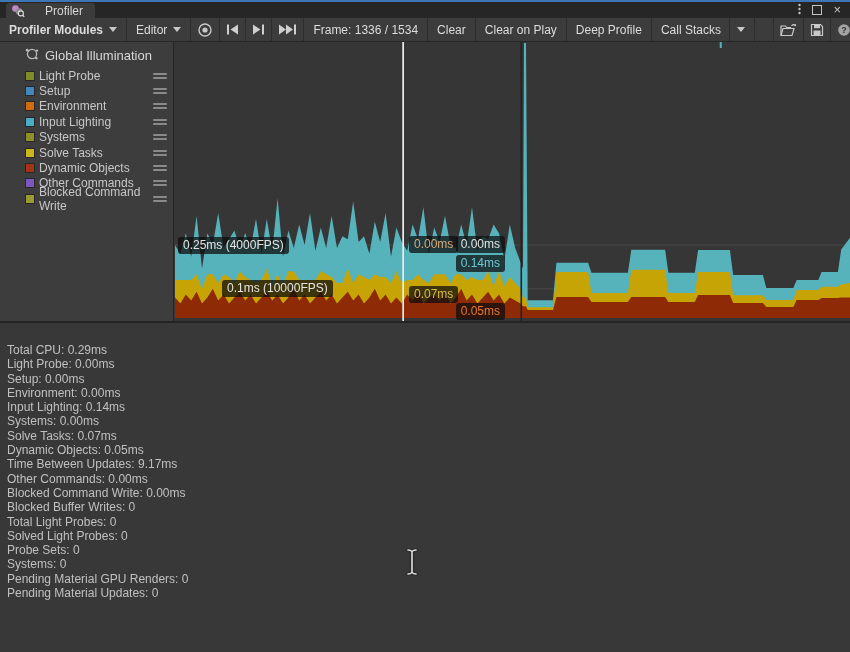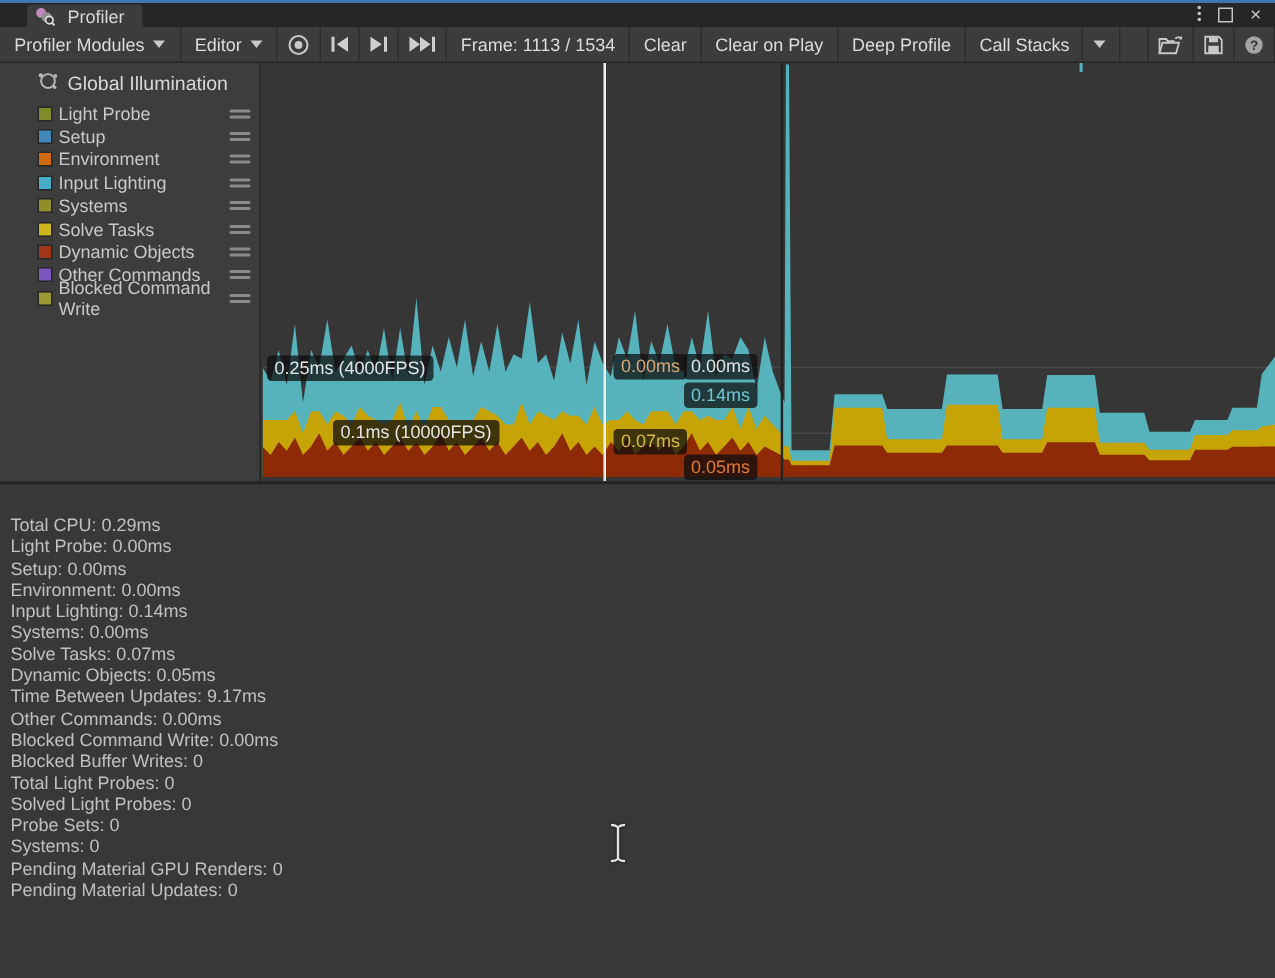--- a/index.html
+++ b/index.html
@@ -1,34 +1,34 @@
 <!DOCTYPE html>
 <html><head>
 <meta charset="utf-8">
 <style>
   html,body{margin:0;padding:0;background:#2a2a2a;}
   .window{position:relative;width:850px;height:652px;overflow:hidden;background:#383838;
           font-family:"Liberation Sans",sans-serif;font-size:12px;color:#cfcfcf;}
   
   .topline{position:absolute;top:0;left:0;right:0;height:2px;background:#3c76b4;}
   .titlebar{position:absolute;top:2px;left:0;right:0;height:16px;background:#262626;display:flex;align-items:flex-end;}
-  .tab{height:15px;background:#3c3c3c;border-radius:3px 3px 0 0;display:flex;align-items:center;gap:8px;
-       padding:0 12px 0 5px;margin-left:18px;color:#d6d6d6;}
+  .tab{height:15px;background:#3c3c3c;border-radius:3px 3px 0 0;display:flex;align-items:center;gap:20px;
+       padding:0 12px 0 5px;margin-left:6px;color:#d6d6d6;}
   .tab svg{display:block;}
   .win-controls{margin-left:auto;display:flex;align-items:center;gap:11px;padding-right:9px;height:100%;color:#c4c4c4;}
   .wc-box{width:8px;height:8px;border:1px solid #c4c4c4;display:inline-block;}
   .wc-x{font-size:13px;line-height:10px;}
   
   .toolbar{position:absolute;top:18px;left:0;right:0;height:23px;background:#3c3c3c;border-bottom:1px solid #262626;
            display:flex;align-items:stretch;color:#dcdcdc;}
   .tb{display:flex;align-items:center;border-right:1px solid #2d2d2d;padding:0 9px;white-space:nowrap;}
   .tb.icon-btn{padding:0 6px;}
   .tb-spacer{flex:1;border-right:none;}
   .arrow-down{width:0;height:0;border-left:4px solid transparent;border-right:4px solid transparent;border-top:5px solid #c8c8c8;display:inline-block;margin-left:6px;}
-  .modules{width:170px;box-sizing:border-box;justify-content:center;}
+  .modules{width:170px;box-sizing:border-box;justify-content:center;font-weight:bold;}
   .cs-split{align-self:stretch;display:flex;align-items:center;border-left:1px solid #2d2d2d;margin-left:8px;padding-left:7px;}
   .right-icons{display:flex;align-items:stretch;}
   
   .content{position:absolute;top:42px;left:0;width:850px;height:279px;}
   .sidebar{position:absolute;top:0;left:0;width:174px;height:279px;background:#3d3d3d;border-right:1px solid #242424;box-sizing:border-box;padding-left:20px;}
   .module-header{display:flex;align-items:center;gap:6px;padding:5px 6px 4px 5px;font-size:13px;color:#d8d8d8;}
   .lrow{display:flex;align-items:center;height:15.4px;padding-left:6px;gap:5px;color:#c8c8c8;}
   .sq{width:8px;height:8px;flex:0 0 8px;outline:1px solid rgba(0,0,0,.35);}
   .handle{margin-left:auto;margin-right:6px;display:flex;flex-direction:column;gap:2px;}
   .handle i{display:block;width:14px;height:2px;background:#8a8a8a;border-radius:1px;}
@@ -107,21 +107,21 @@
         <rect x="10" y="0.5" width="2" height="10" fill="#cfcfcf"></rect>
       </svg>
     </div>
     <div class="tb icon-btn">
       <svg width="19" height="11" viewBox="0 0 19 11">
         <path d="M1,0.5 L1,10.5 L8,5.5 Z" fill="#cfcfcf"></path>
         <path d="M8,0.5 L8,10.5 L15,5.5 Z" fill="#cfcfcf"></path>
         <rect x="16" y="0.5" width="2" height="10" fill="#cfcfcf"></rect>
       </svg>
     </div>
-    <div class="tb">Frame: 1113 / 1534</div>
+    <div class="tb">Frame: 1336 / 1534</div>
     <div class="tb">Clear</div>
     <div class="tb">Clear on Play</div>
     <div class="tb">Deep Profile</div>
     <div class="tb">
       <span>Call Stacks</span>
       <span class="cs-split">
         <span class="arrow-down" style="margin-left:0;"></span>
       </span>
     </div>
     <div class="tb tb-spacer"></div>

